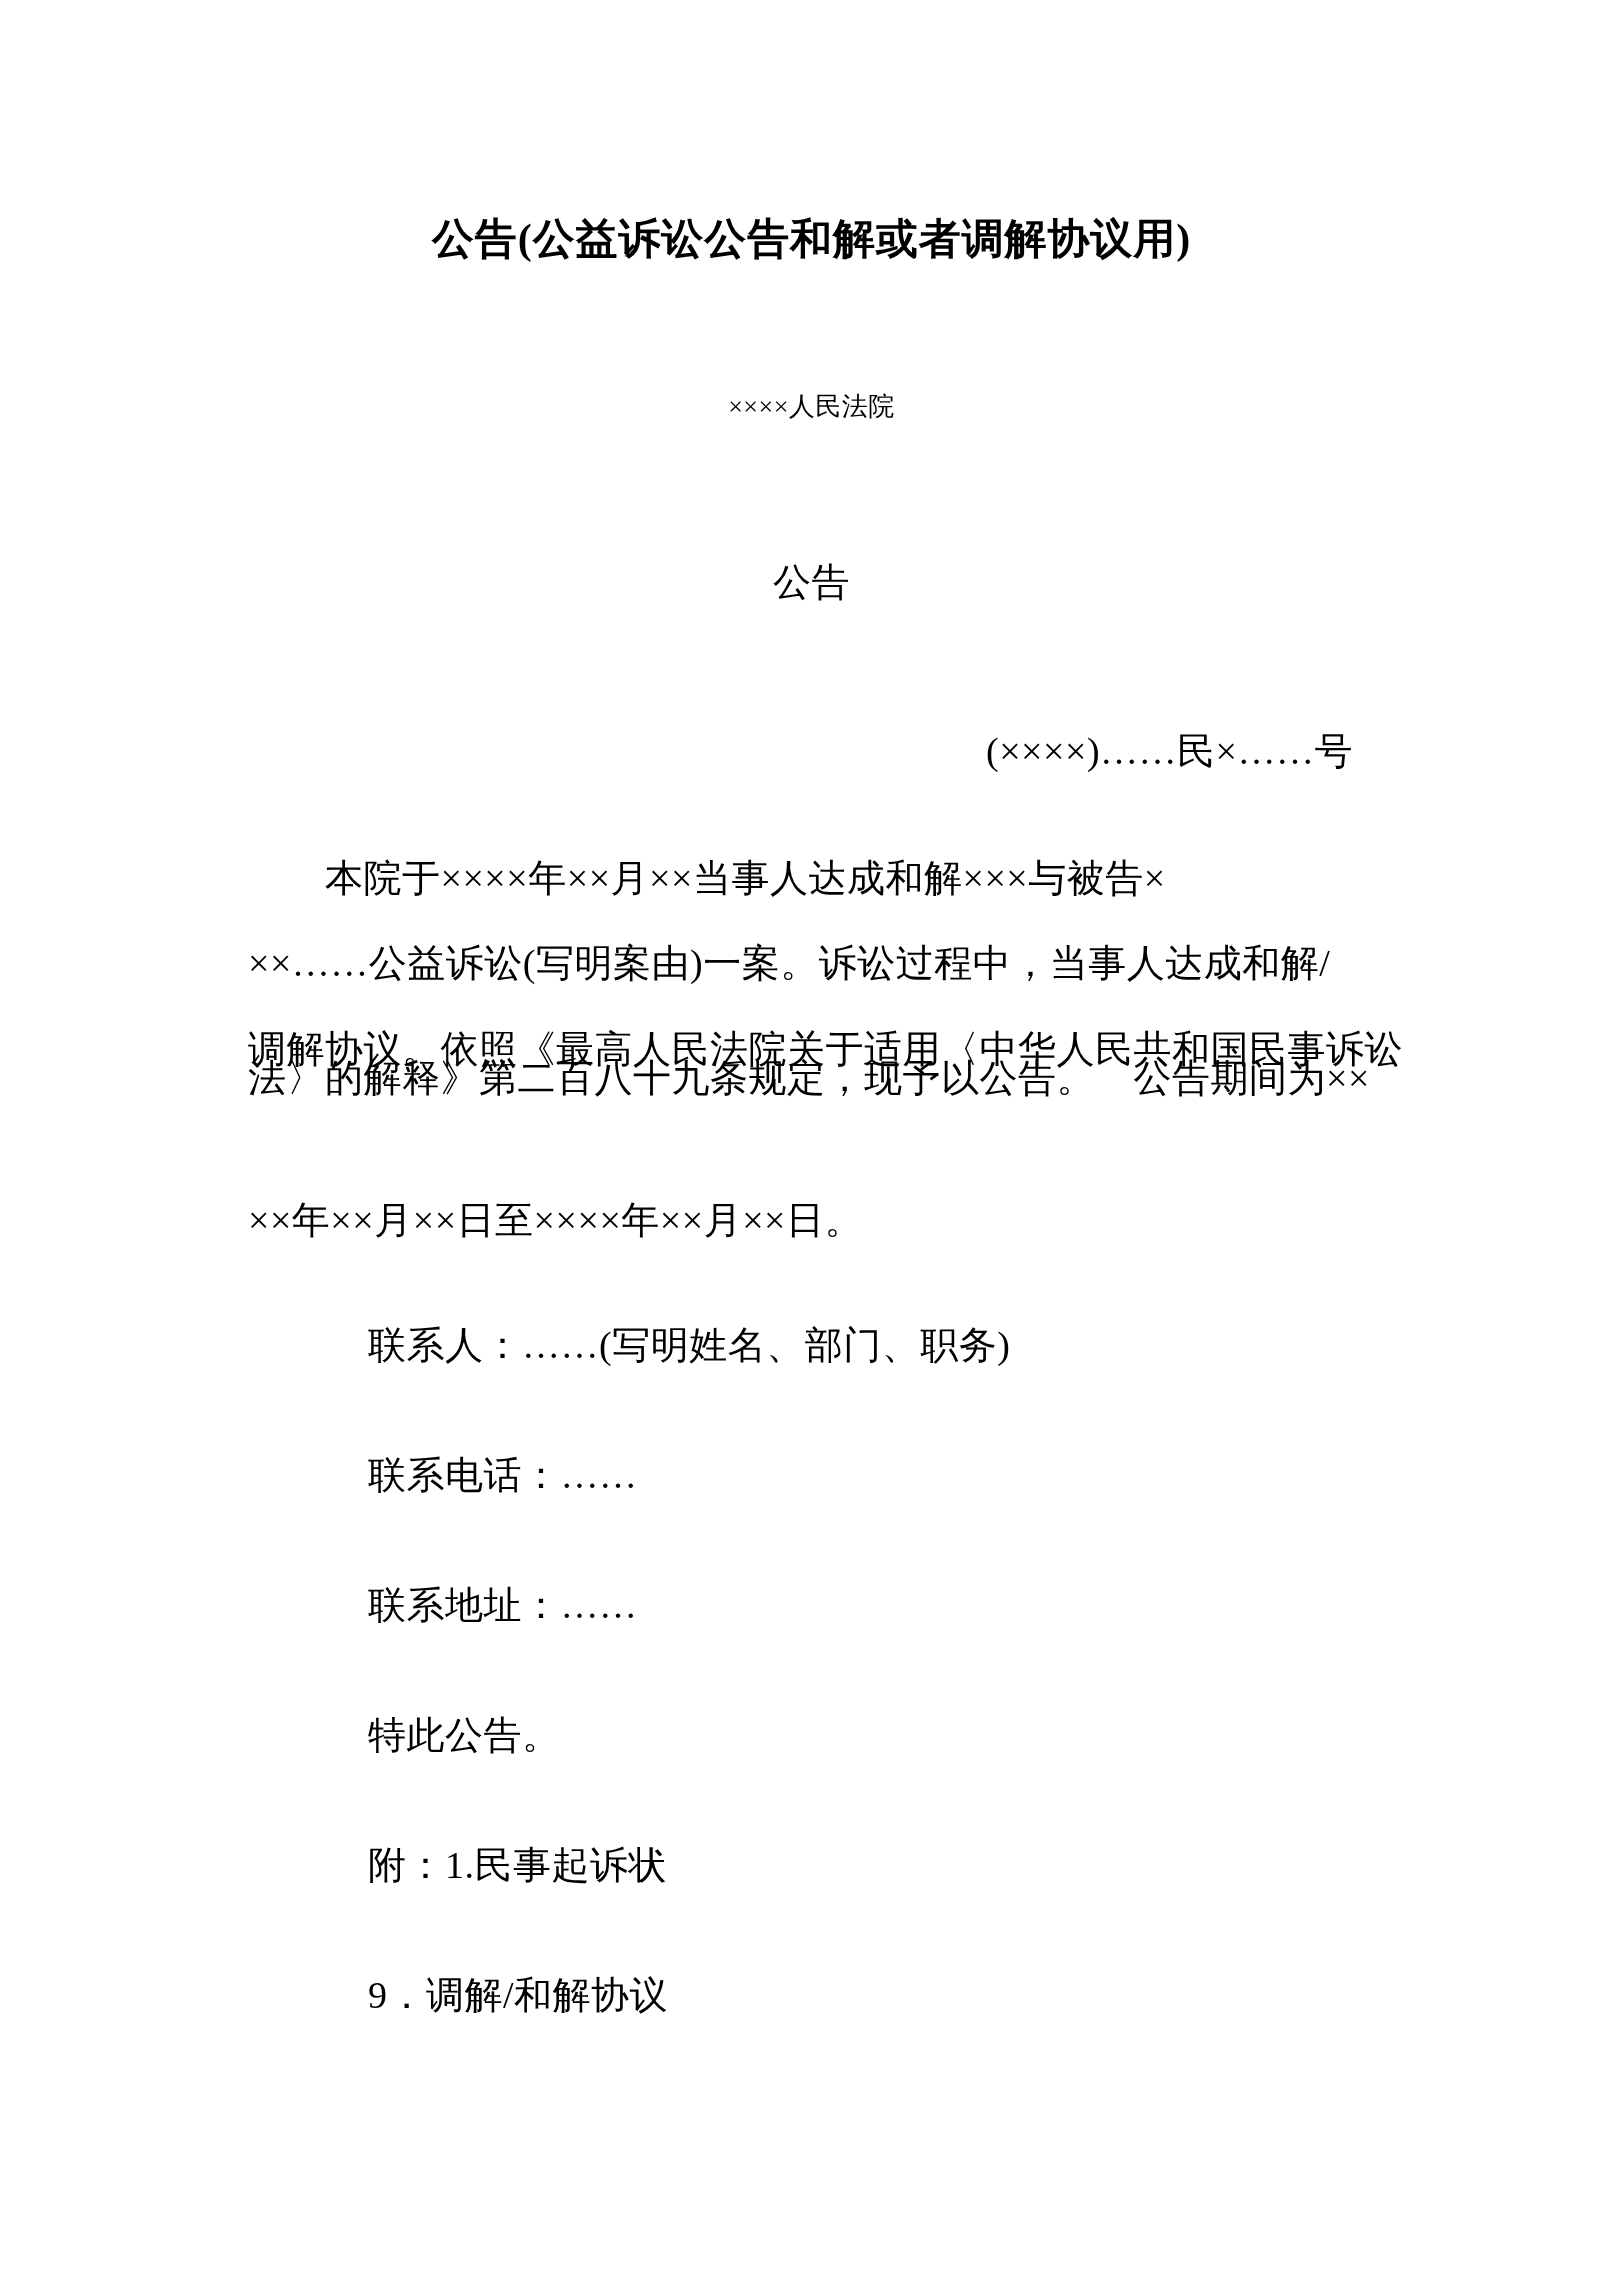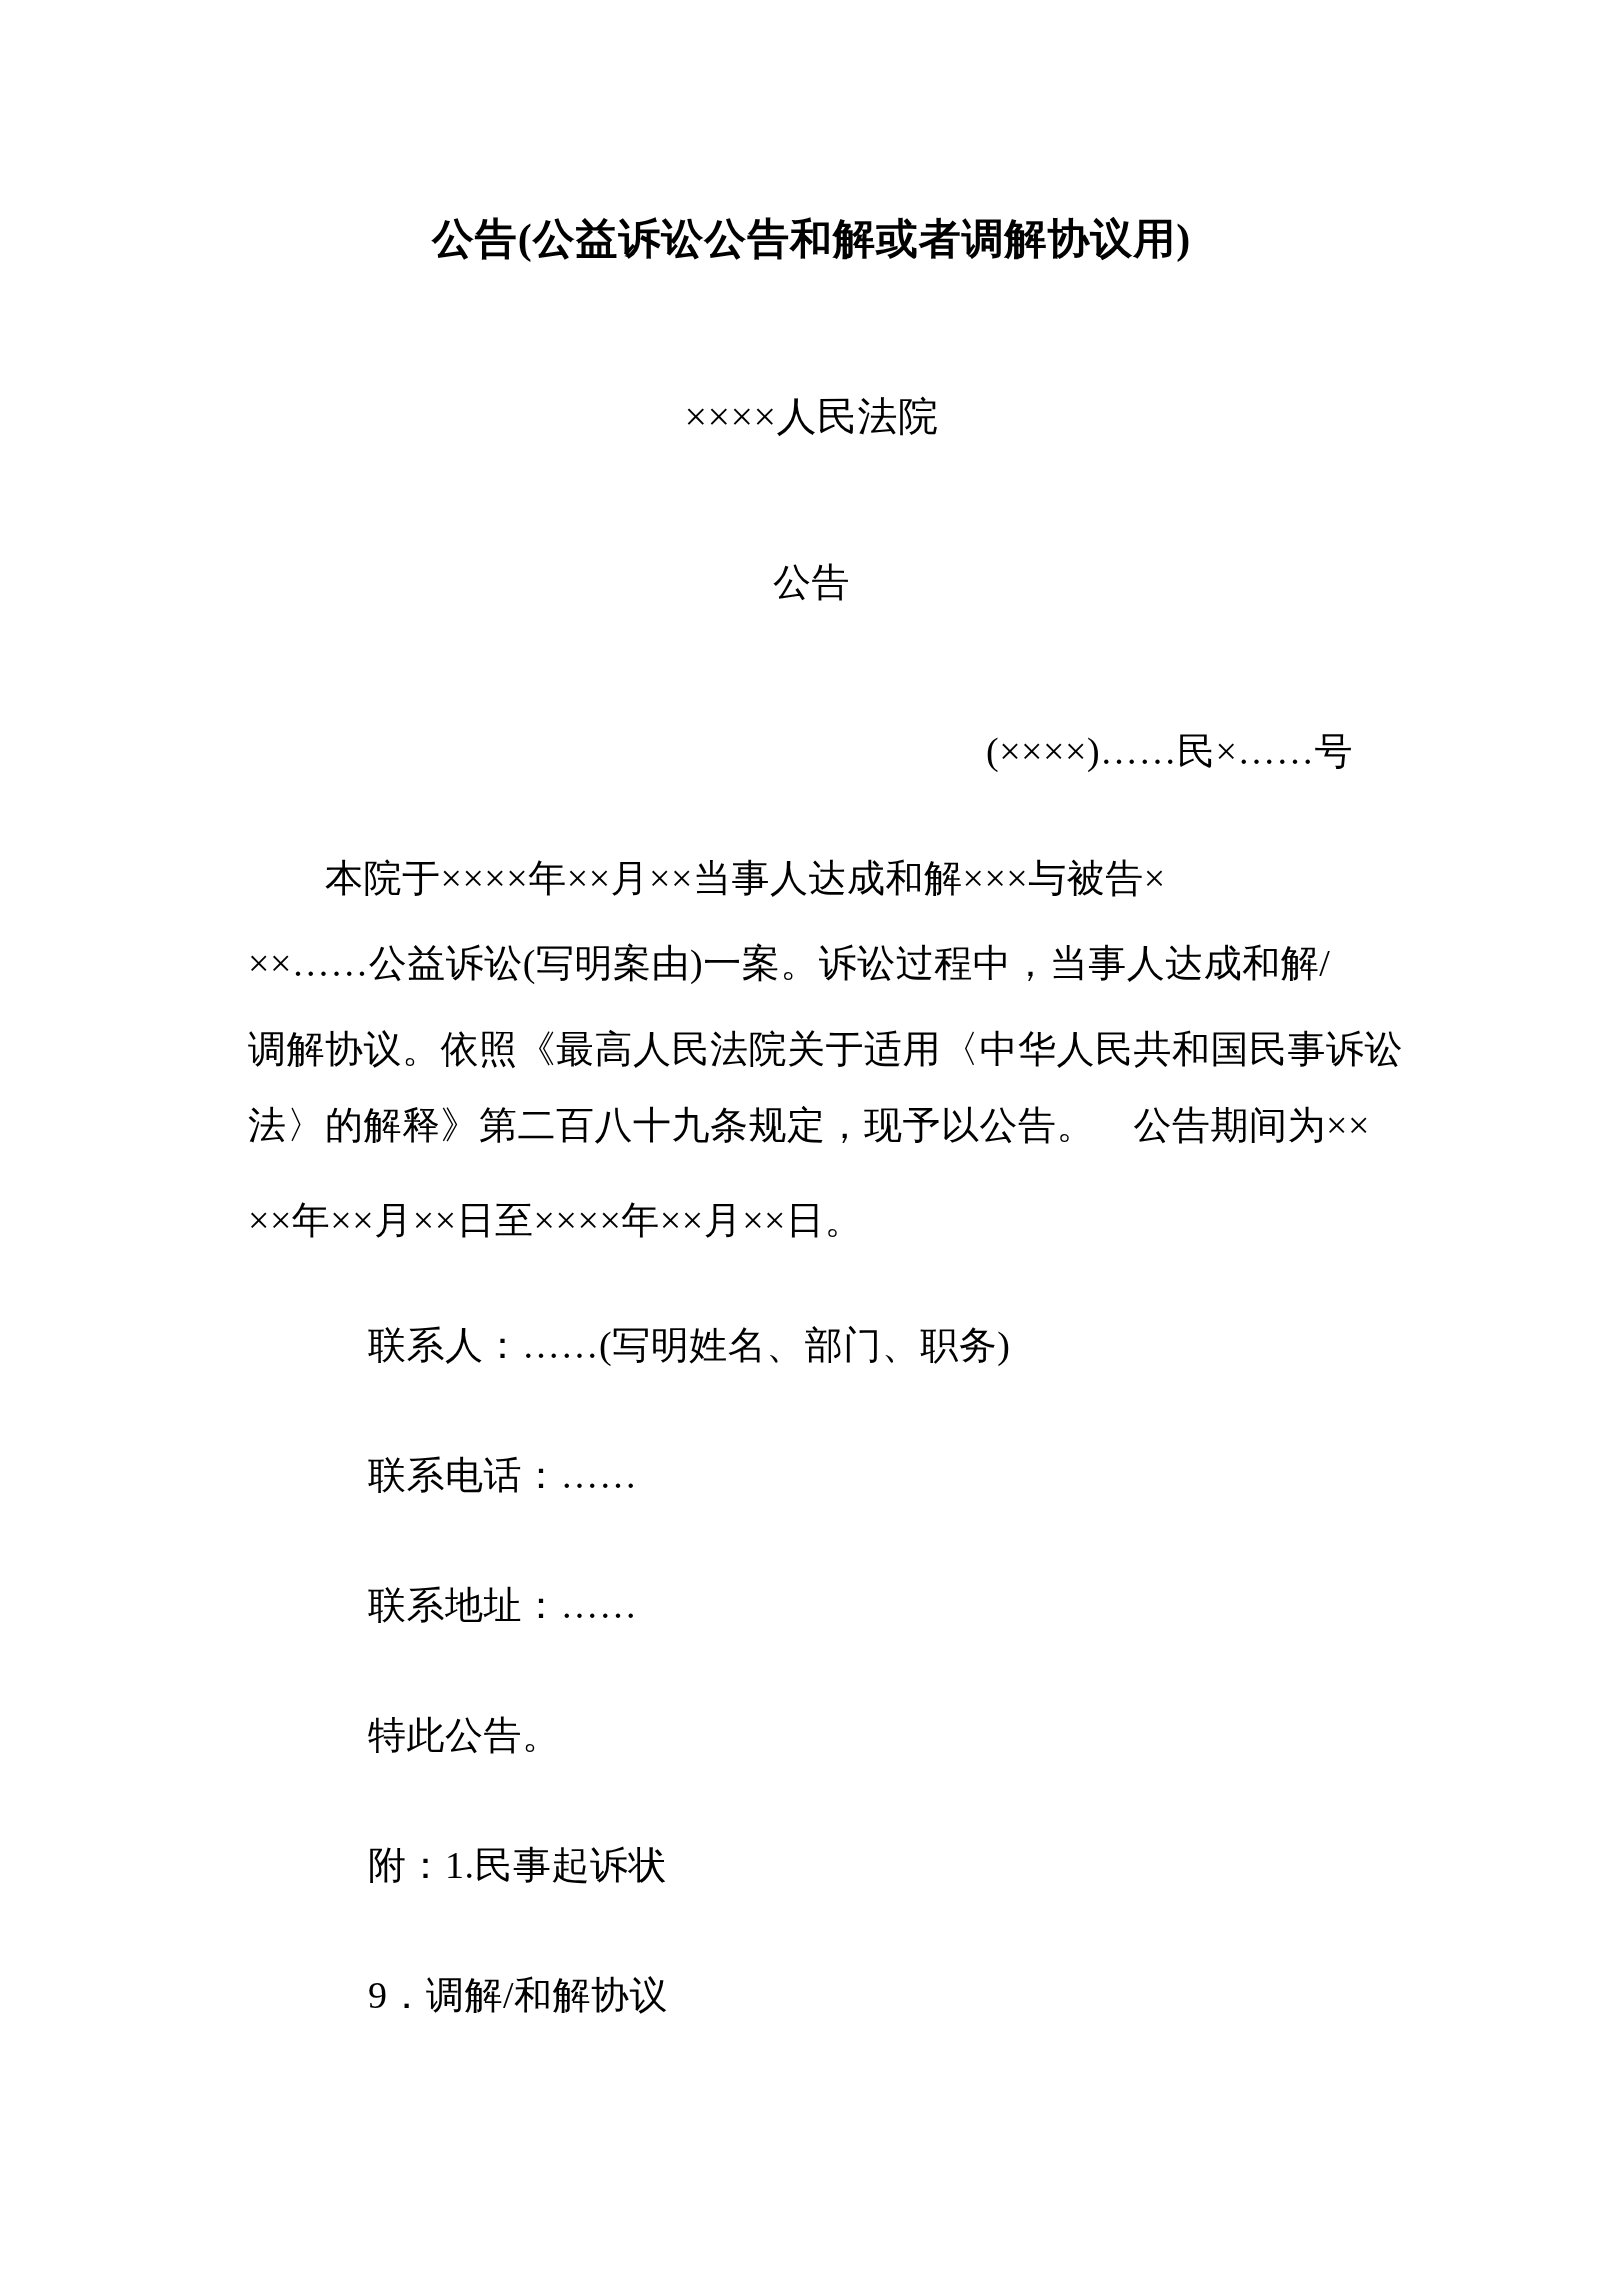--- a/index.html
+++ b/index.html
@@ -28,21 +28,21 @@
     text-align: center;
     font-size: 42px;
     font-weight: bold;
     letter-spacing: 0.9px;
   }
   .court-line {
     top: 389px;
     left: 0;
     width: 100%;
     text-align: center;
-    font-size: 40px;
+    font-size: 26px;
   }
   .notice-label {
     top: 557px;
     left: 0;
     width: 100%;
     text-align: center;
     font-size: 38px;
   }
   .case-number {
     top: 726px;
@@ -50,21 +50,21 @@
     font-size: 38px;
   }
   .body-line {
     left: 248px;
     font-size: 38px;
   }
   .body-line.indent { left: 325px; }
   .bl-1 { top: 853px; }
   .bl-2 { top: 938px; }
   .bl-3 { top: 1024px; text-align: center; }
-  .bl-4 { top: 1100px; }
+  .bl-4 { top: 1053px; }
   .bl-5 { top: 1195px; }
   .sub-line {
     left: 368px;
     font-size: 38px;
   }
   .sl-1 { top: 1320px; }
   .sl-2 { top: 1450px; }
   .sl-3 { top: 1580px; }
   .sl-4 { top: 1710px; }
   .sl-5 { top: 1840px; }

